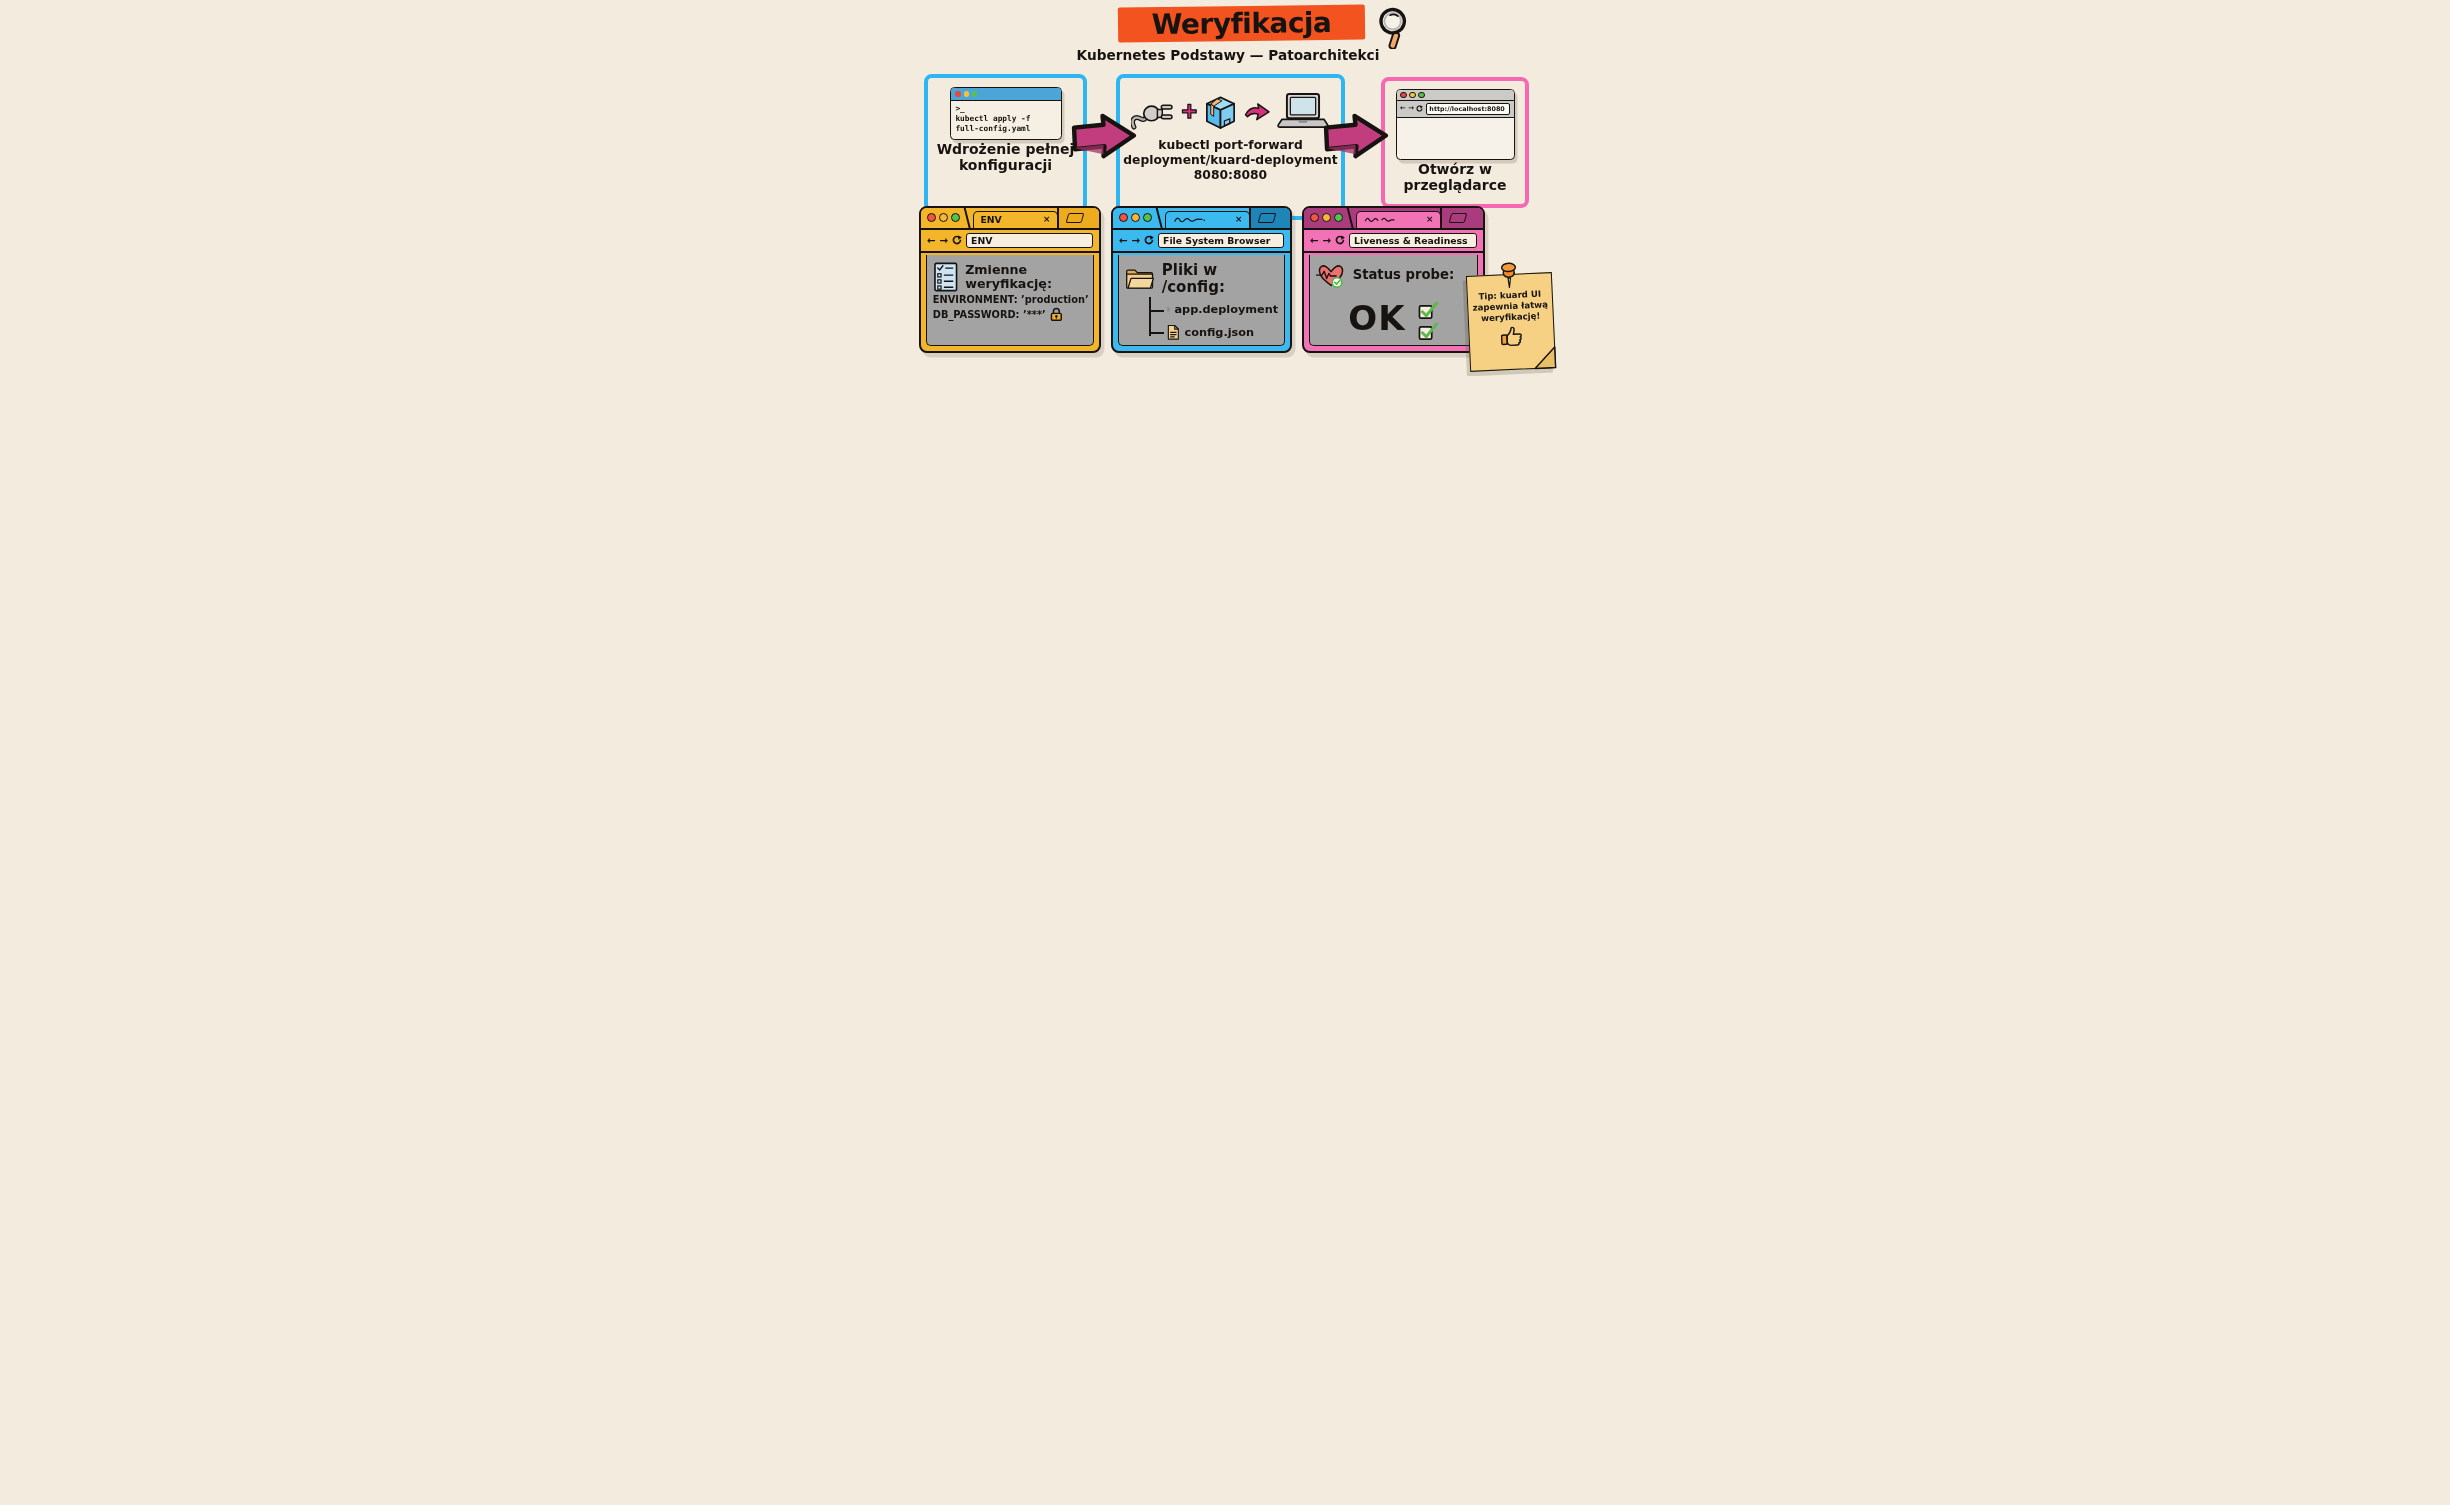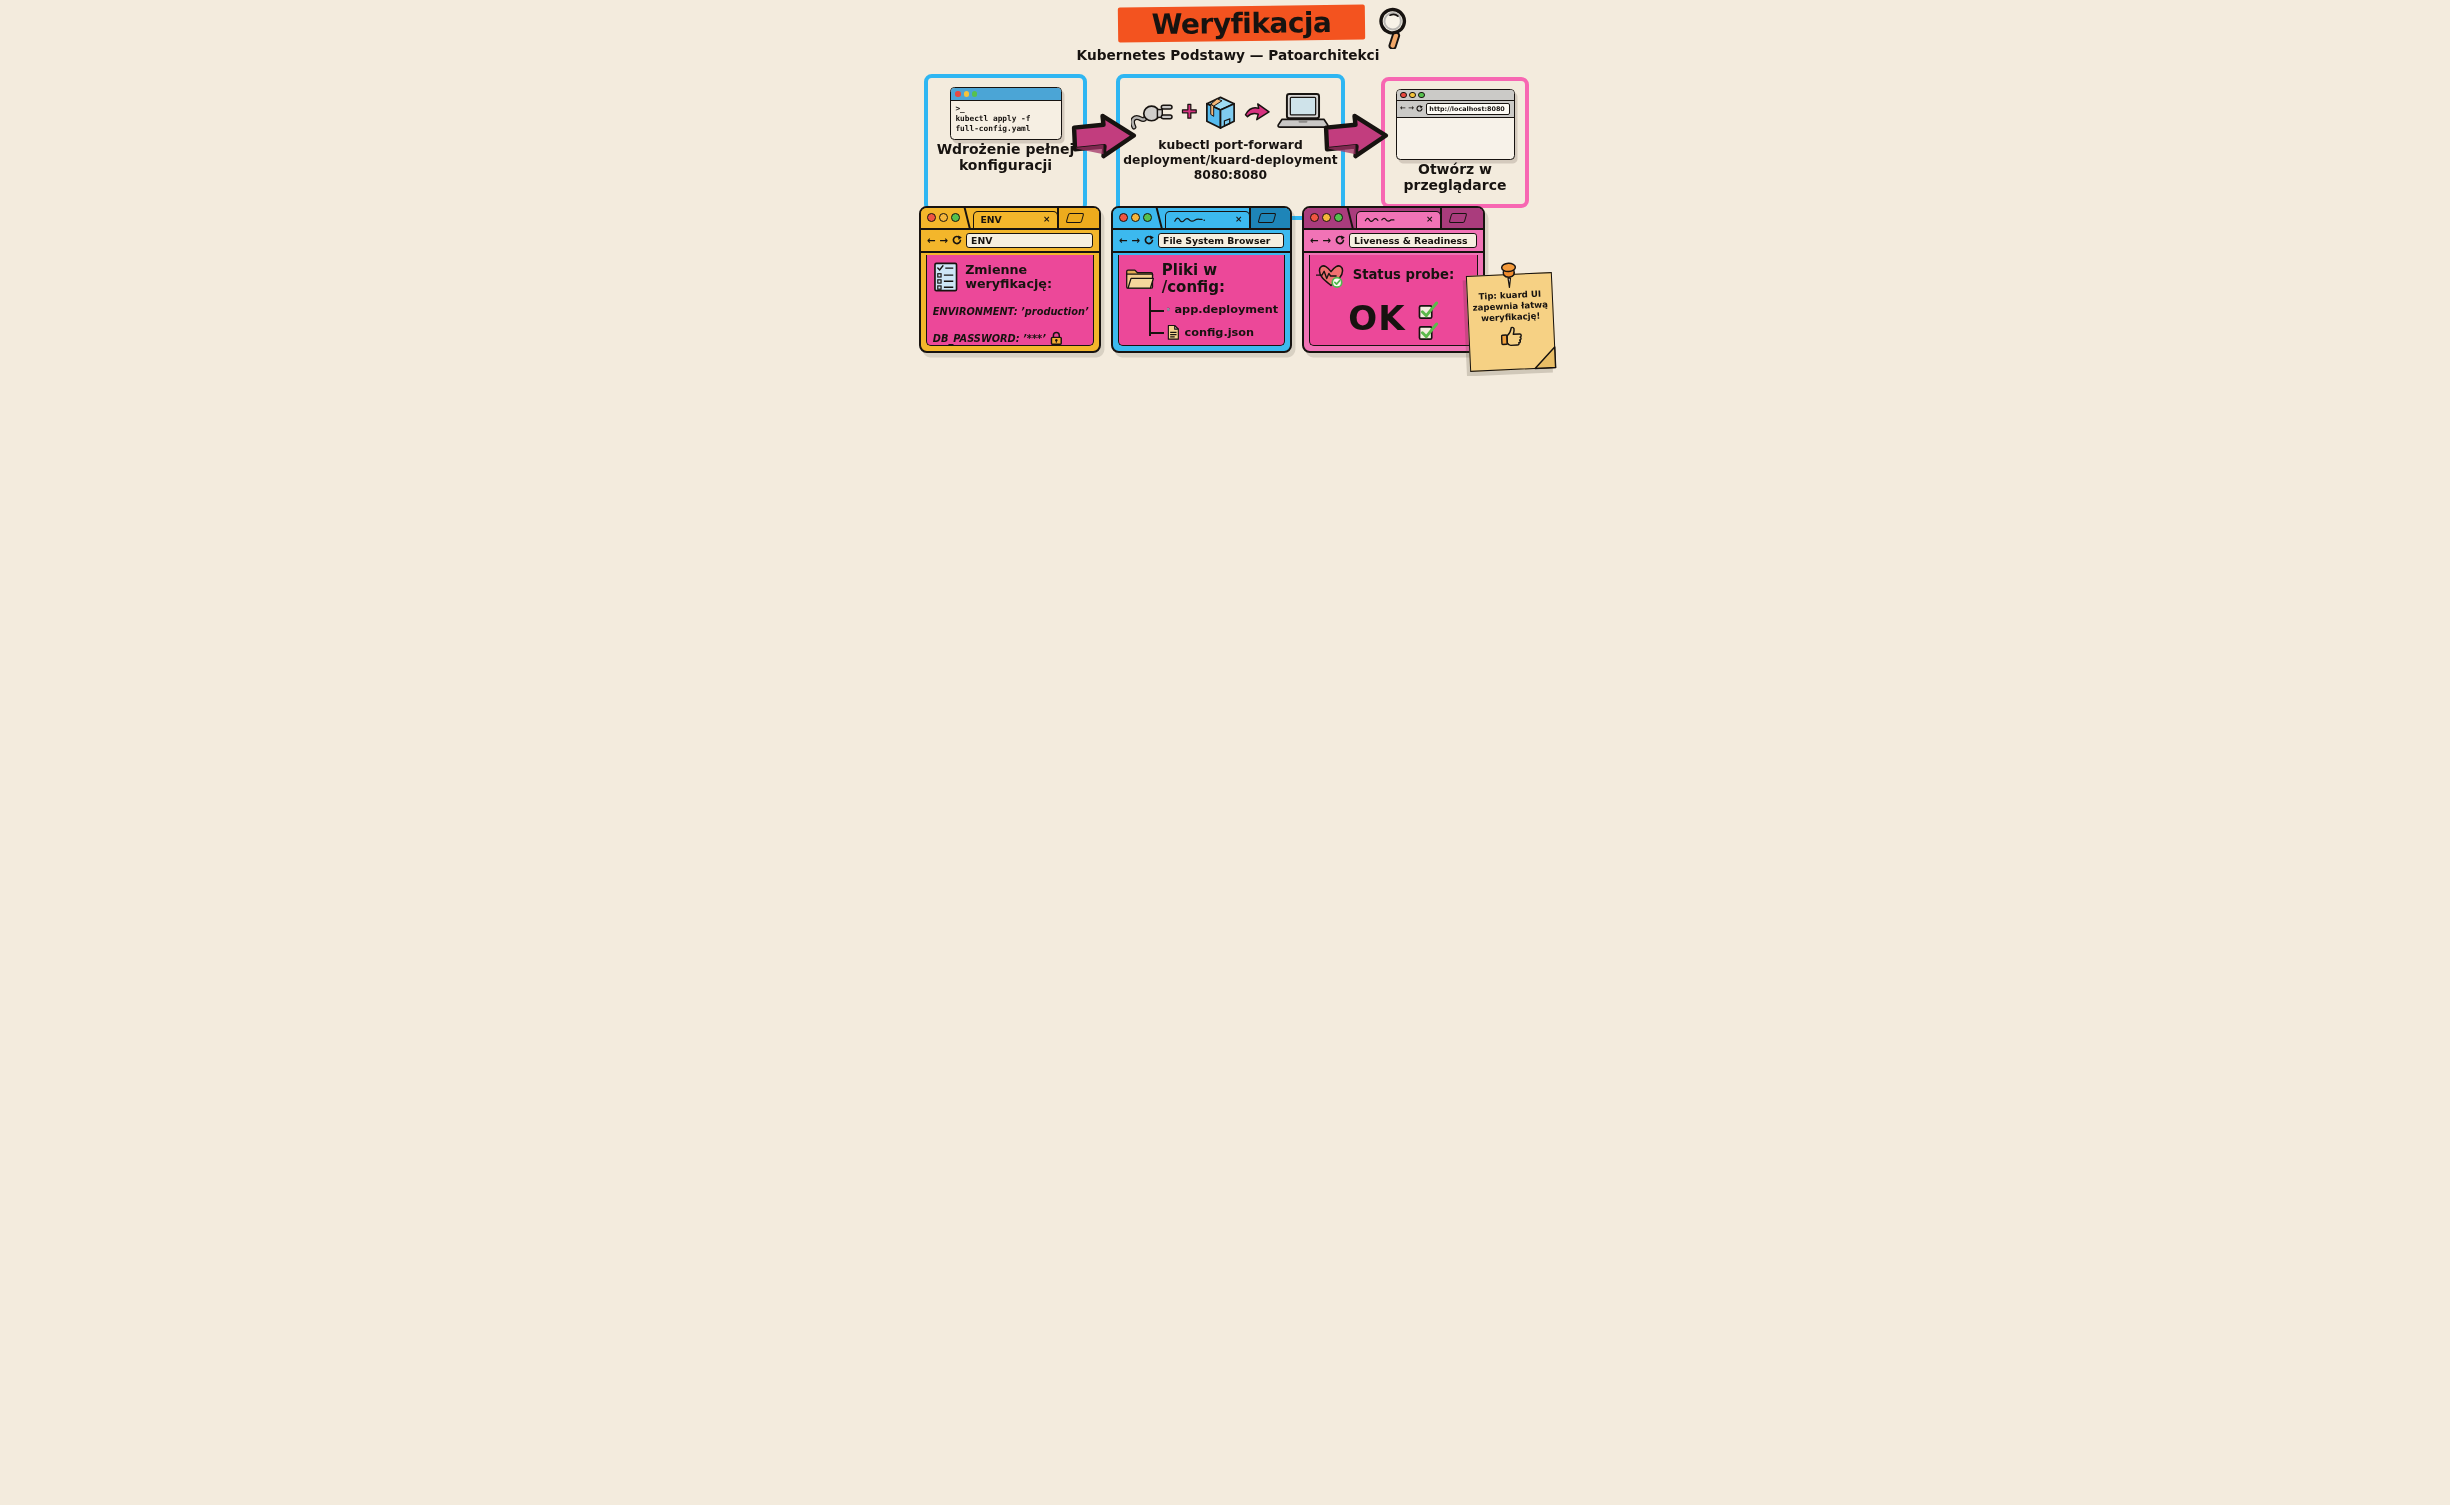--- a/index.html
+++ b/index.html
@@ -82,26 +82,26 @@
   .probe .tabrest{background:#aa3c7d;}
   .newtab{width:13.7px;height:7.8px;border:1.7px solid #171310;border-radius:2px;transform:skewX(-16deg);}
   .navrow{height:21.6px;display:flex;align-items:center;gap:3.9px;padding:0 5.9px;
     border-top:2px solid #171310;border-bottom:2px solid #171310;}
   .env .navrow{background:#f3b62b;}
   .files .navrow{background:#3cb9ef;}
   .probe .navrow{background:#f173b6;}
   .nav{font-size:10.3px;font-weight:900;line-height:1;}
   .url{flex:1;height:13.7px;background:#f6efe0;border:1.5px solid #171310;border-radius:2.9px;
     display:flex;align-items:center;padding:0 4.4px;font-size:9.3px;font-weight:900;white-space:nowrap;overflow:hidden;}
-  .bwinbody{position:absolute;left:4.9px;right:4.9px;top:47px;bottom:4.9px;background:#ec4899;
+  .bwinbody{position:absolute;left:4.9px;right:4.9px;top:47px;bottom:4.9px;background:#a3a3a3;
     border:1.7px solid #171310;border-top:none;border-radius:0 0 4.9px 4.9px;padding:3.9px 5.9px;overflow:hidden;}
 
   .hrow{display:flex;align-items:center;gap:6.9px;margin-top:2.9px;}
   .hcol{font-size:12.7px;font-weight:900;line-height:1.12;}
-  .varline{font-size:9.8px;font-weight:900;margin-top:14px;display:flex;align-items:center;gap:3.9px;white-space:nowrap;font-style:italic;}
+  .varline{font-size:9.8px;font-weight:900;margin-top:2px;display:flex;align-items:center;gap:3.9px;white-space:nowrap;}
 
   .tree{position:relative;margin:1px 0 0 24.5px;}
   .tree::before{content:"";position:absolute;left:0;top:-3.9px;height:39px;border-left:2px solid #171310;}
   .titem{display:flex;align-items:center;gap:4.9px;padding-left:17.6px;position:relative;margin-top:5.9px;}
   .titem::before{content:"";position:absolute;left:1px;width:13.7px;top:50%;border-top:2px solid #171310;}
   .fname{font-size:11.3px;font-weight:900;}
 
   .okrow{display:flex;align-items:center;justify-content:center;gap:12.7px;margin-top:8px;}
   .oktext{font-size:34px;font-weight:900;letter-spacing:1px;line-height:1.05;}
   .checkcol{display:flex;flex-direction:column;gap:2.9px;margin-top:2.9px;}

